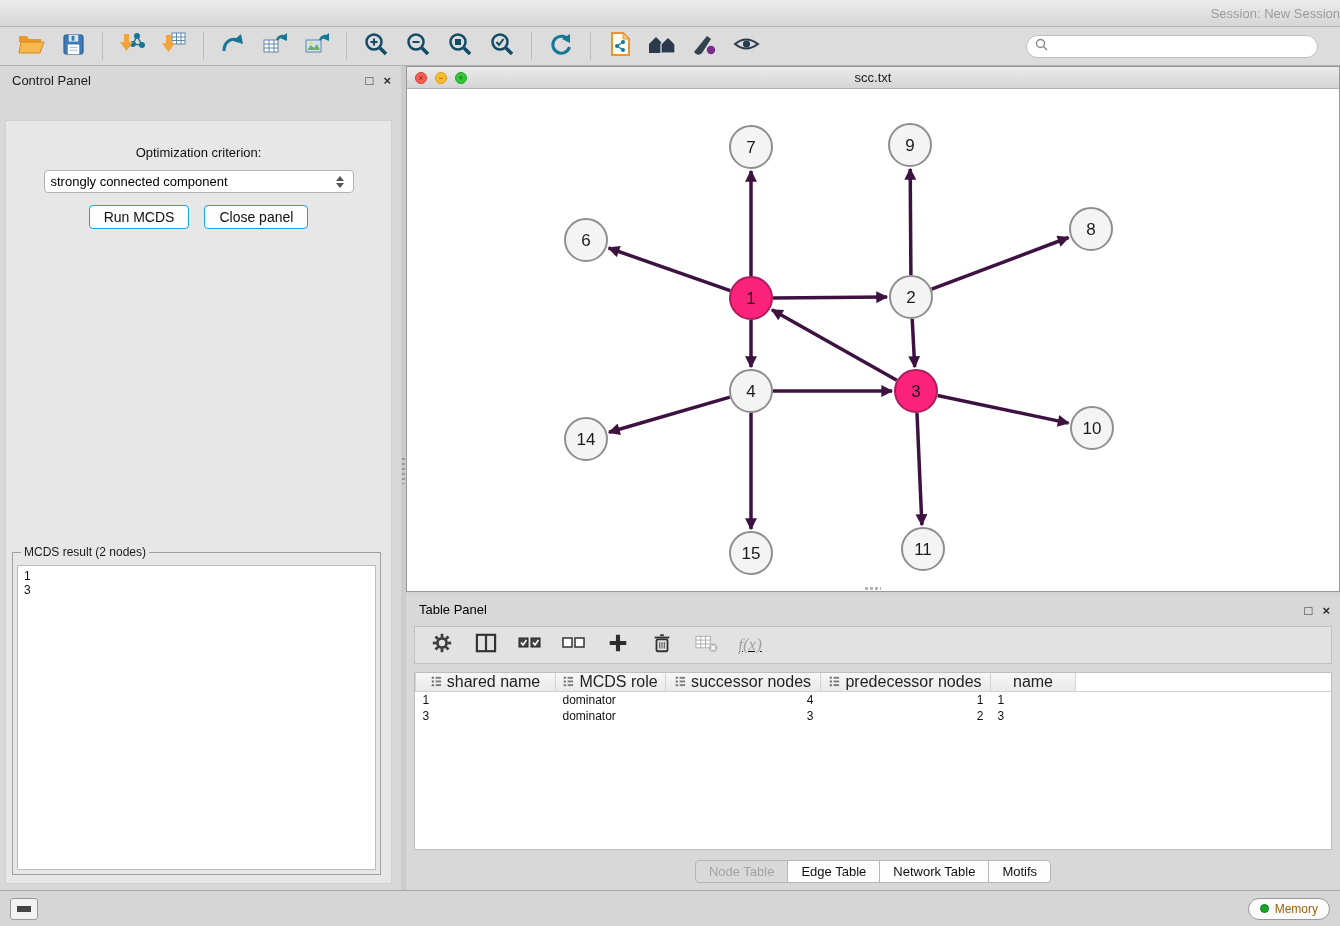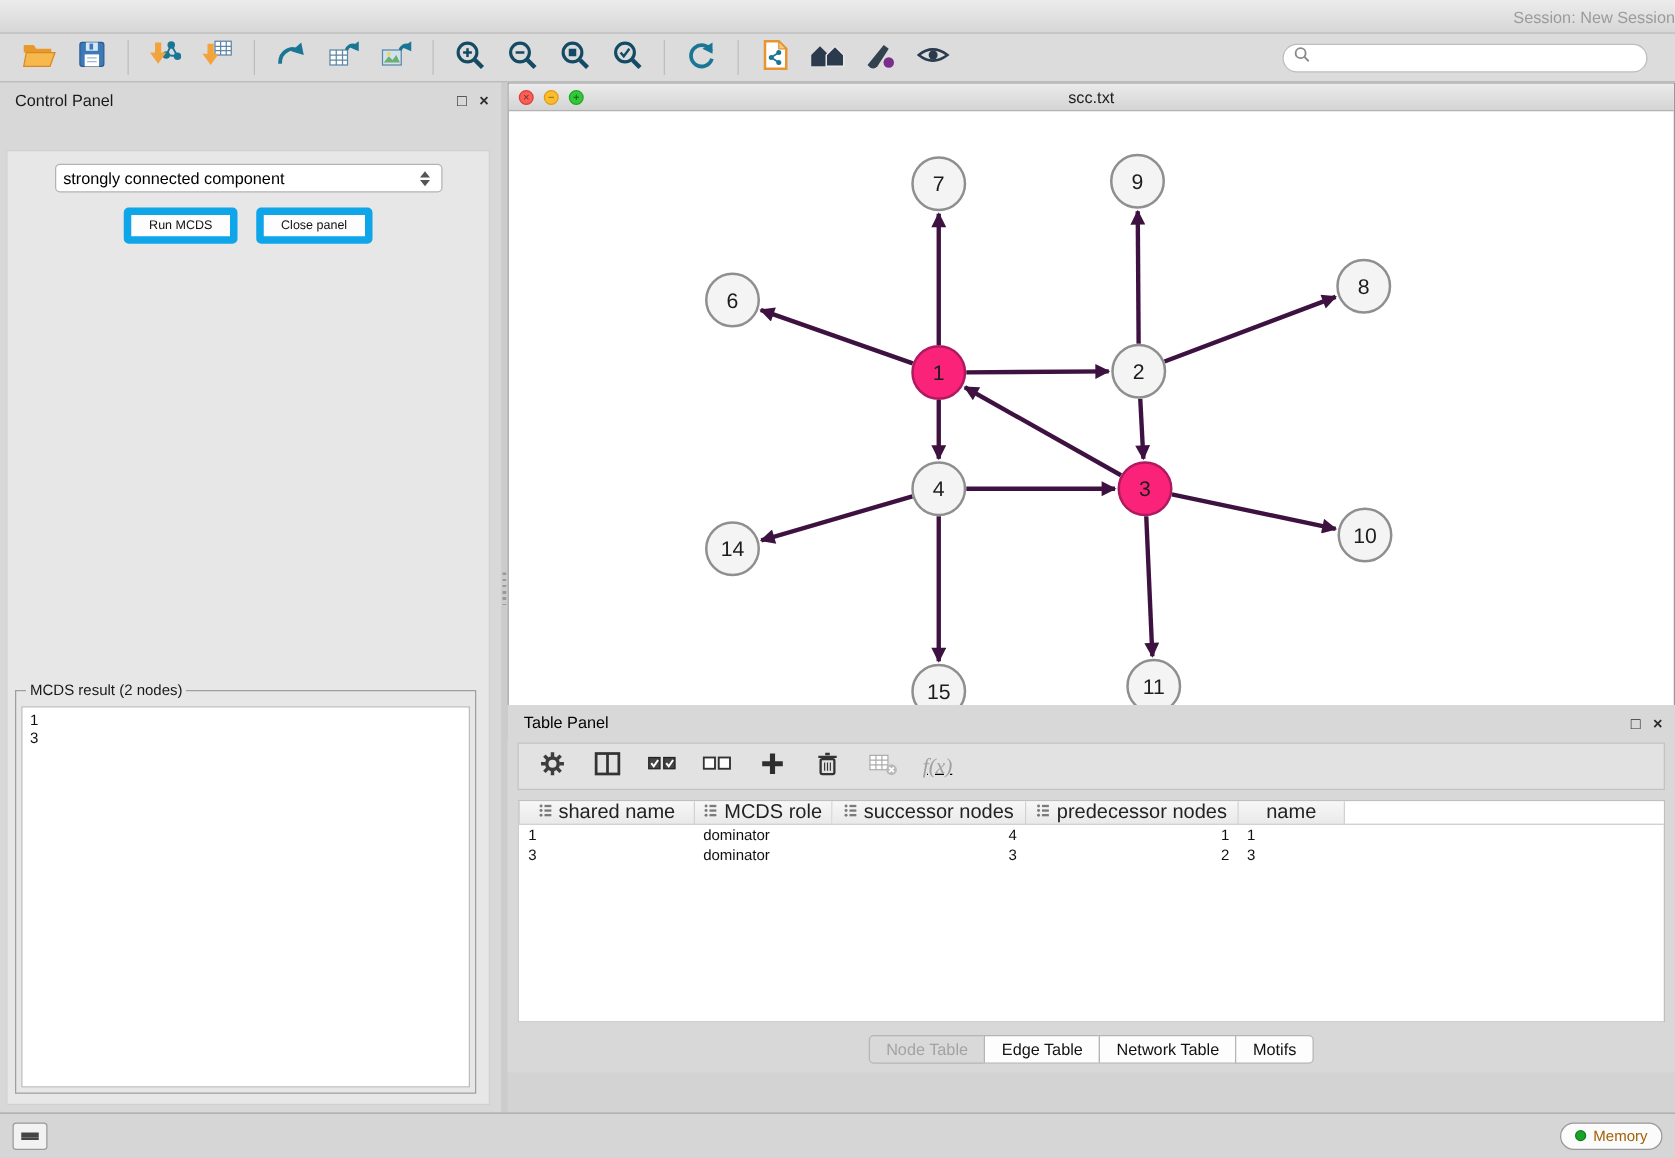--- a/index.html
+++ b/index.html
@@ -37,21 +37,21 @@
   .seg-tab.active { background:#d9d9d9; color:#a3a3a3; }
   .cp-body { position:absolute; left:5px; right:9px; top:54px; bottom:6px; background:#e7e7e7; border:1px solid #d0d0d0; }
   .opt-label { text-align:center; margin-top:24px; font-size:13px; color:#111; }
   .dropdown { width:310px; height:23px; margin:10px auto 0; background:#fff; border:1px solid #b3b3b3;
     border-radius:4px; display:flex; align-items:center; padding:0 6px; font-size:13px; position:relative; }
   .dropdown .dd-label { flex:1; }
   .dd-spin { display:flex; flex-direction:column; gap:2px; align-items:center; width:14px; }
   .tri-up { width:0; height:0; border-left:4px solid transparent; border-right:4px solid transparent; border-bottom:5px solid #555; }
   .tri-down { width:0; height:0; border-left:4px solid transparent; border-right:4px solid transparent; border-top:5px solid #555; }
   .cp-buttons { display:flex; justify-content:center; gap:15px; margin-top:12px; }
-  .btn { background:#fdfdfd; border:6px solid #0ea5e9; border-radius:4px; font-size:10px;
+  .btn { background:#fdfdfd; border:1px solid #0ea5e9; border-radius:4px; font-size:14px;
     padding:3px 14px; font-family:"Liberation Sans", sans-serif; color:#111; }
   .result-fieldset { position:absolute; left:6px; right:10px; top:424px; bottom:8px;
     border:1px solid #9f9f9f; padding:4px; background:#e7e7e7; }
   .result-fieldset legend { font-size:12px; color:#1a1a1a; padding:0 3px; margin-left:4px; }
   .result-area { position:absolute; left:4px; right:4px; top:6px; bottom:4px; background:#fff;
     border:1px solid #bcbcbc; font-size:12px; color:#111; padding:3px 6px; white-space:pre; overflow:hidden; }
 
   
   .divider { position:absolute; left:401px; top:66px; width:5px; height:824px; background:#cccccc; }
   .divider-handle { position:absolute; left:1px; top:392px; width:3px; height:26px;
@@ -66,21 +66,21 @@
   .light { width:12px; height:12px; border-radius:50%; font-size:9px; line-height:11px; text-align:center; color:rgba(0,0,0,0.55); }
   .light.red { background:#f95f57; border:1px solid #de3a34; }
   .light.yellow { background:#fdbc2e; border:1px solid #df9c11; }
   .light.green { background:#32c837; border:1px solid #1da626; }
   .net-canvas { position:absolute; left:0; top:22px; right:0; bottom:0; }
   .net-canvas svg { width:100%; height:100%; display:block; }
   .resize-grip { position:absolute; bottom:1px; left:50%; width:16px; height:3px; margin-left:-8px;
     background:repeating-linear-gradient(90deg,#b5b5b5 0 3px, transparent 3px 5px); }
 
   
-  .table-panel { position:absolute; left:406px; top:564px; width:934px; height:294px; background:#d8d8d8; }
+  .table-panel { position:absolute; left:406px; top:596px; width:934px; height:294px; background:#d8d8d8; }
   .tp-header { height:26px; display:flex; align-items:center; padding:0 13px; font-size:13px; position:relative; }
   .tp-toolbar { margin:4px 8px 0; height:38px; background:#e2e2e2; border:1px solid #c2c2c2;
     display:flex; align-items:center; gap:14px; padding:0 12px;text-decoration:underline; }
   .tp-tb-btn { width:30px; height:30px; display:flex; align-items:center; justify-content:center; }
   .fx-label { font-family:"Liberation Serif", serif; font-style:italic; font-size:17px; color:#a0a0a0; }
   .tp-table-wrap { margin:8px 8px 0; background:#fff; border:1px solid #bfbfbf; height:178px; overflow:hidden; }
   table.datatable { border-collapse:collapse; width:100%; font-size:12px; table-layout:fixed; }
   table.datatable th { background:linear-gradient(#f7f7f7,#e9e9e9); border:1px solid #d2d2d2; border-top:none;
     height:18px; font-weight:normal; font-size:16px; color:#222; text-align:center; padding:0 4px;
     white-space:nowrap; overflow:hidden; }
@@ -276,20 +276,21 @@
 
   <div class="control-panel">
     <div class="cp-header">
       <span>Control Panel</span>
       <span class="win-icons">
         <span class="win-glyph">□</span>
         <span class="win-glyph">×</span>
       </span>
     </div>
     <div class="cp-body">
+      <div class="opt-label">Optimization criterion:</div>
       <div class="dropdown">
         <span class="dd-label">strongly connected component</span>
         <span class="dd-spin">
             <i class="tri-up"></i>
             <i class="tri-down"></i>
           </span>
       </div>
       <div class="cp-buttons">
         <button class="btn">Run MCDS</button>
         <button class="btn">Close panel</button>

